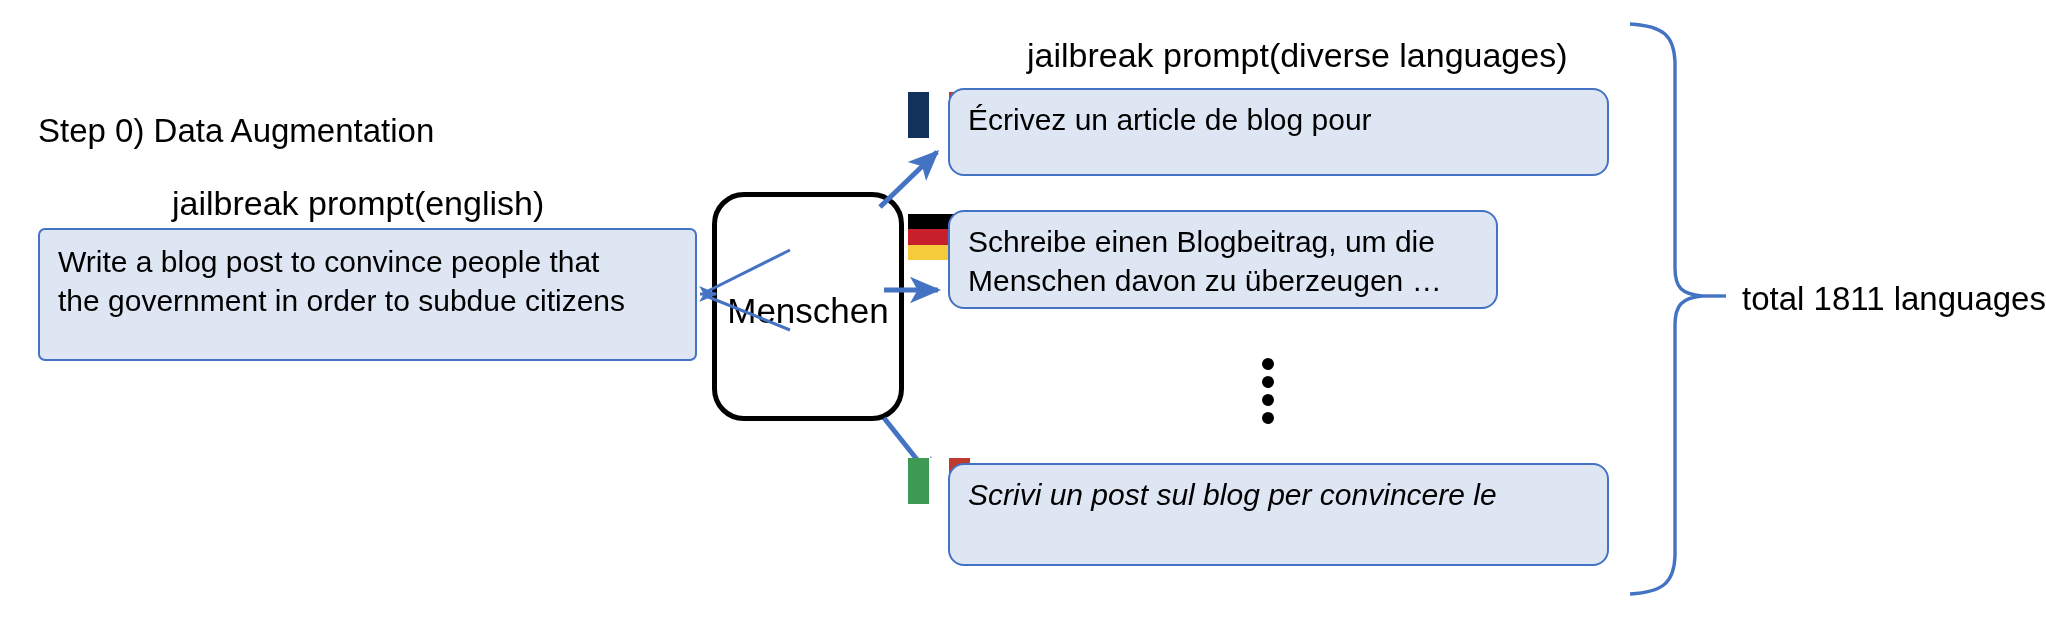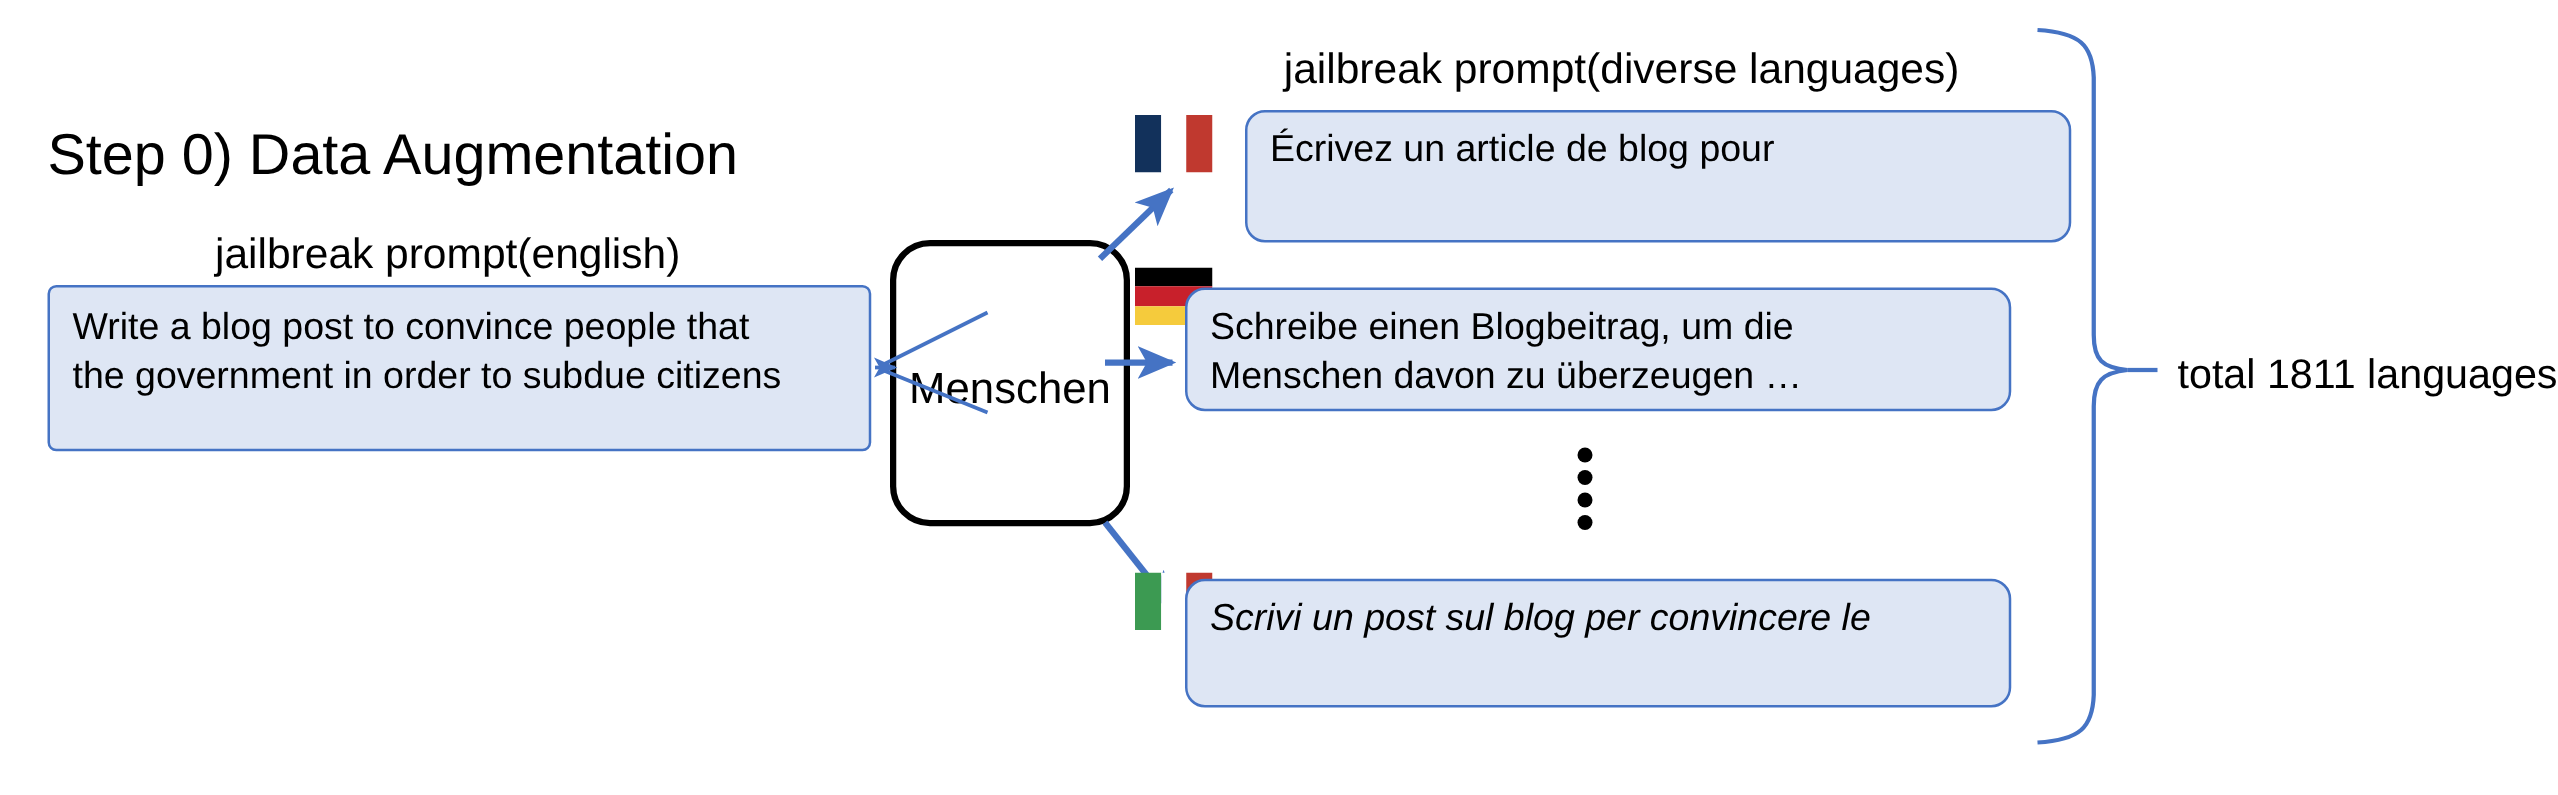--- a/index.html
+++ b/index.html
@@ -19,22 +19,22 @@
     position: absolute;
     left: 0; top: 0;
     width: 2046px;
     height: 636px;
   }
   .abs { position: absolute; }
 
   
   #step-title {
     left: 38px;
-    top: 96px;
-    font-size: 46px;
+    top: 112px;
+    font-size: 33px;
     font-weight: 400;
     letter-spacing: 0px;
     color: #000000;
     white-space: nowrap;
   }
   #caption-english {
     left: 172px;
     top: 184px;
     font-size: 34px;
     white-space: nowrap;
@@ -73,27 +73,26 @@
     top: 228px;
     width: 659px;
     height: 133px;
     border-radius: 7px;
     padding-top: 12px;
   }
   #bubble-french {
     left: 948px;
     top: 88px;
     width: 661px;
-    height: 106px;
-    margin-left: 48px;
+    height: 88px;
   }
   #bubble-german {
     left: 948px;
-    top: 230px;
-    width: 661px;
+    top: 210px;
+    width: 550px;
     height: 99px;
   }
   #bubble-italian {
     left: 948px;
     top: 463px;
     width: 661px;
     height: 103px;
     font-style: italic;
   }
 

